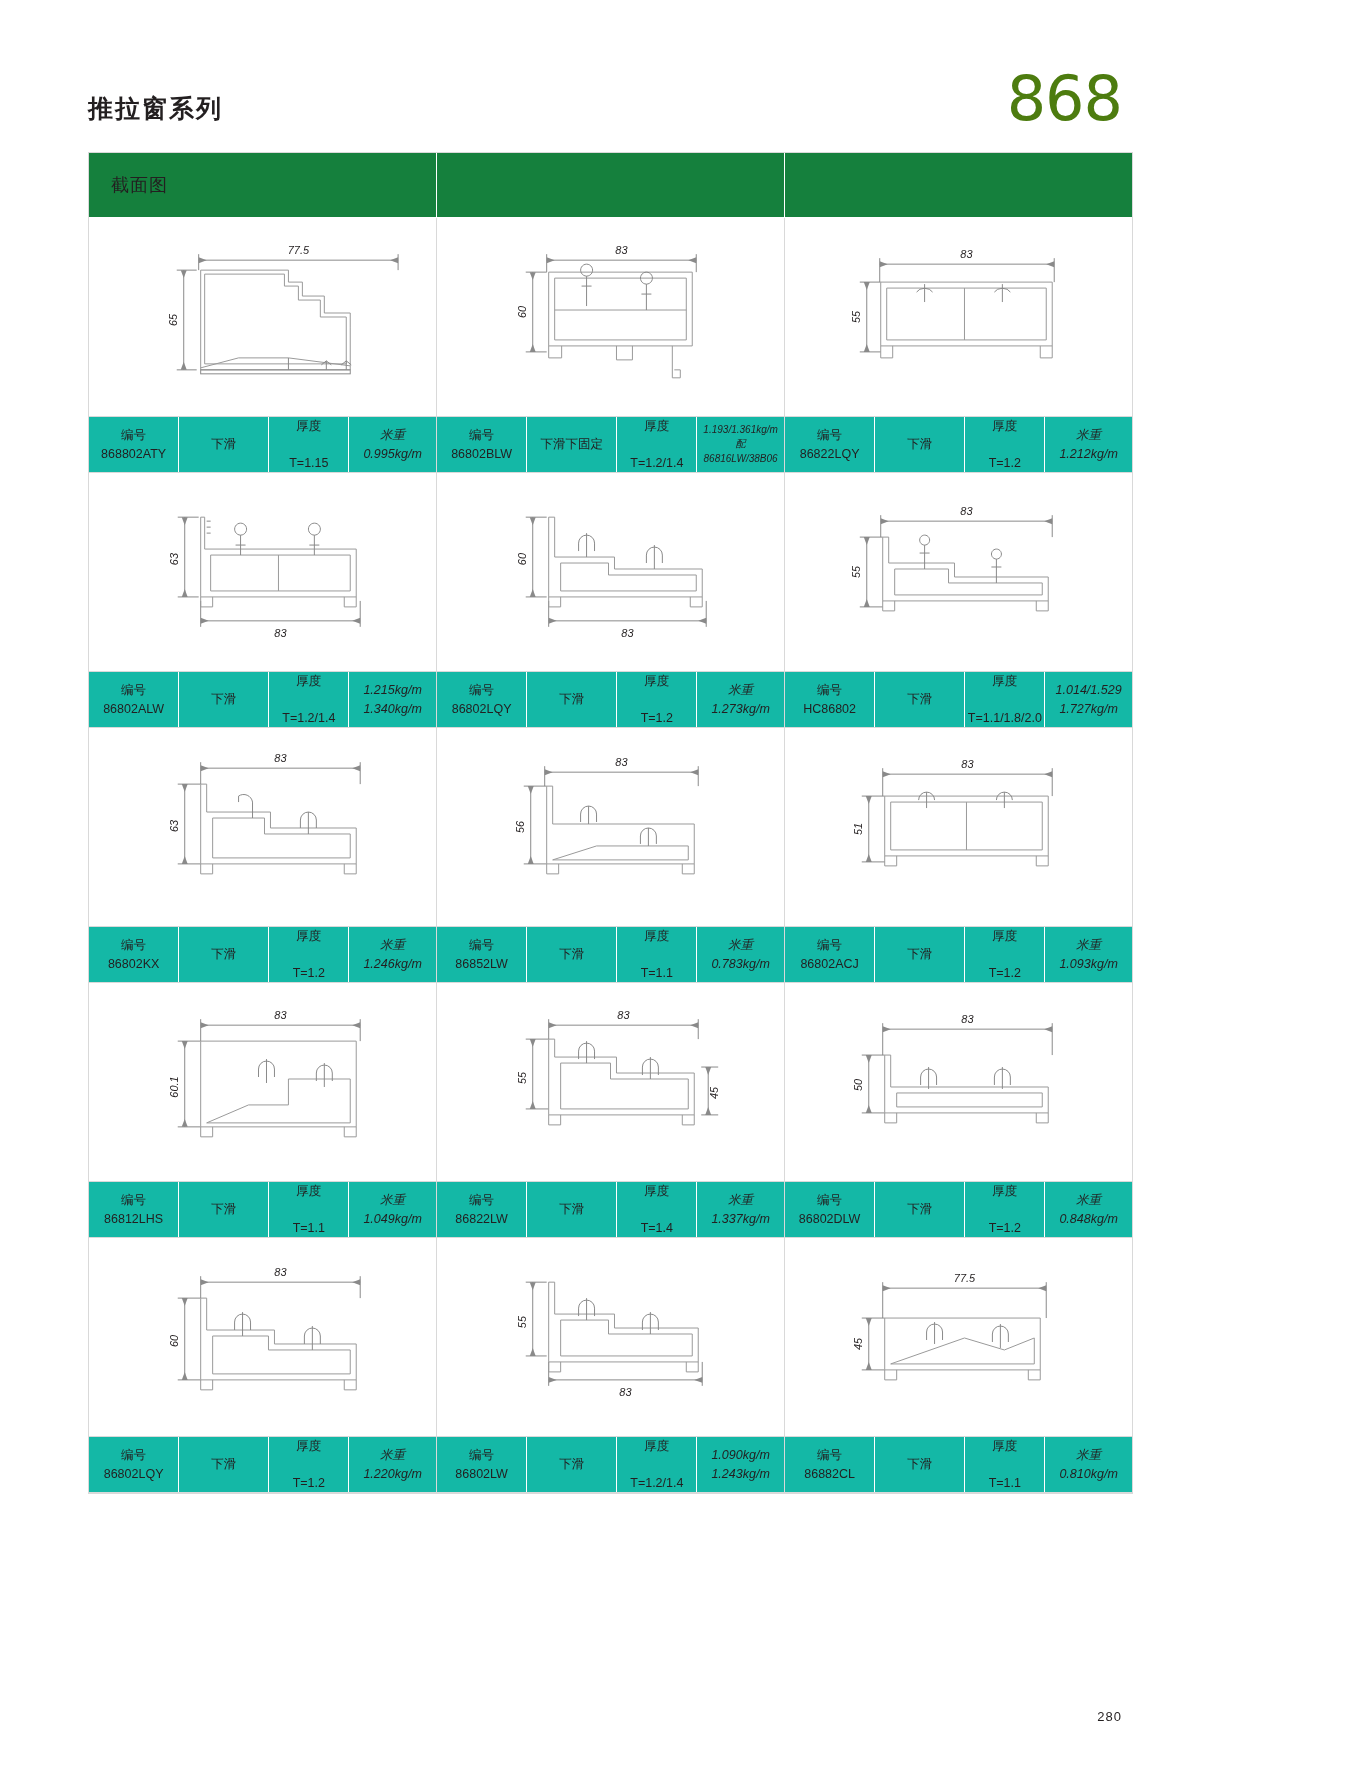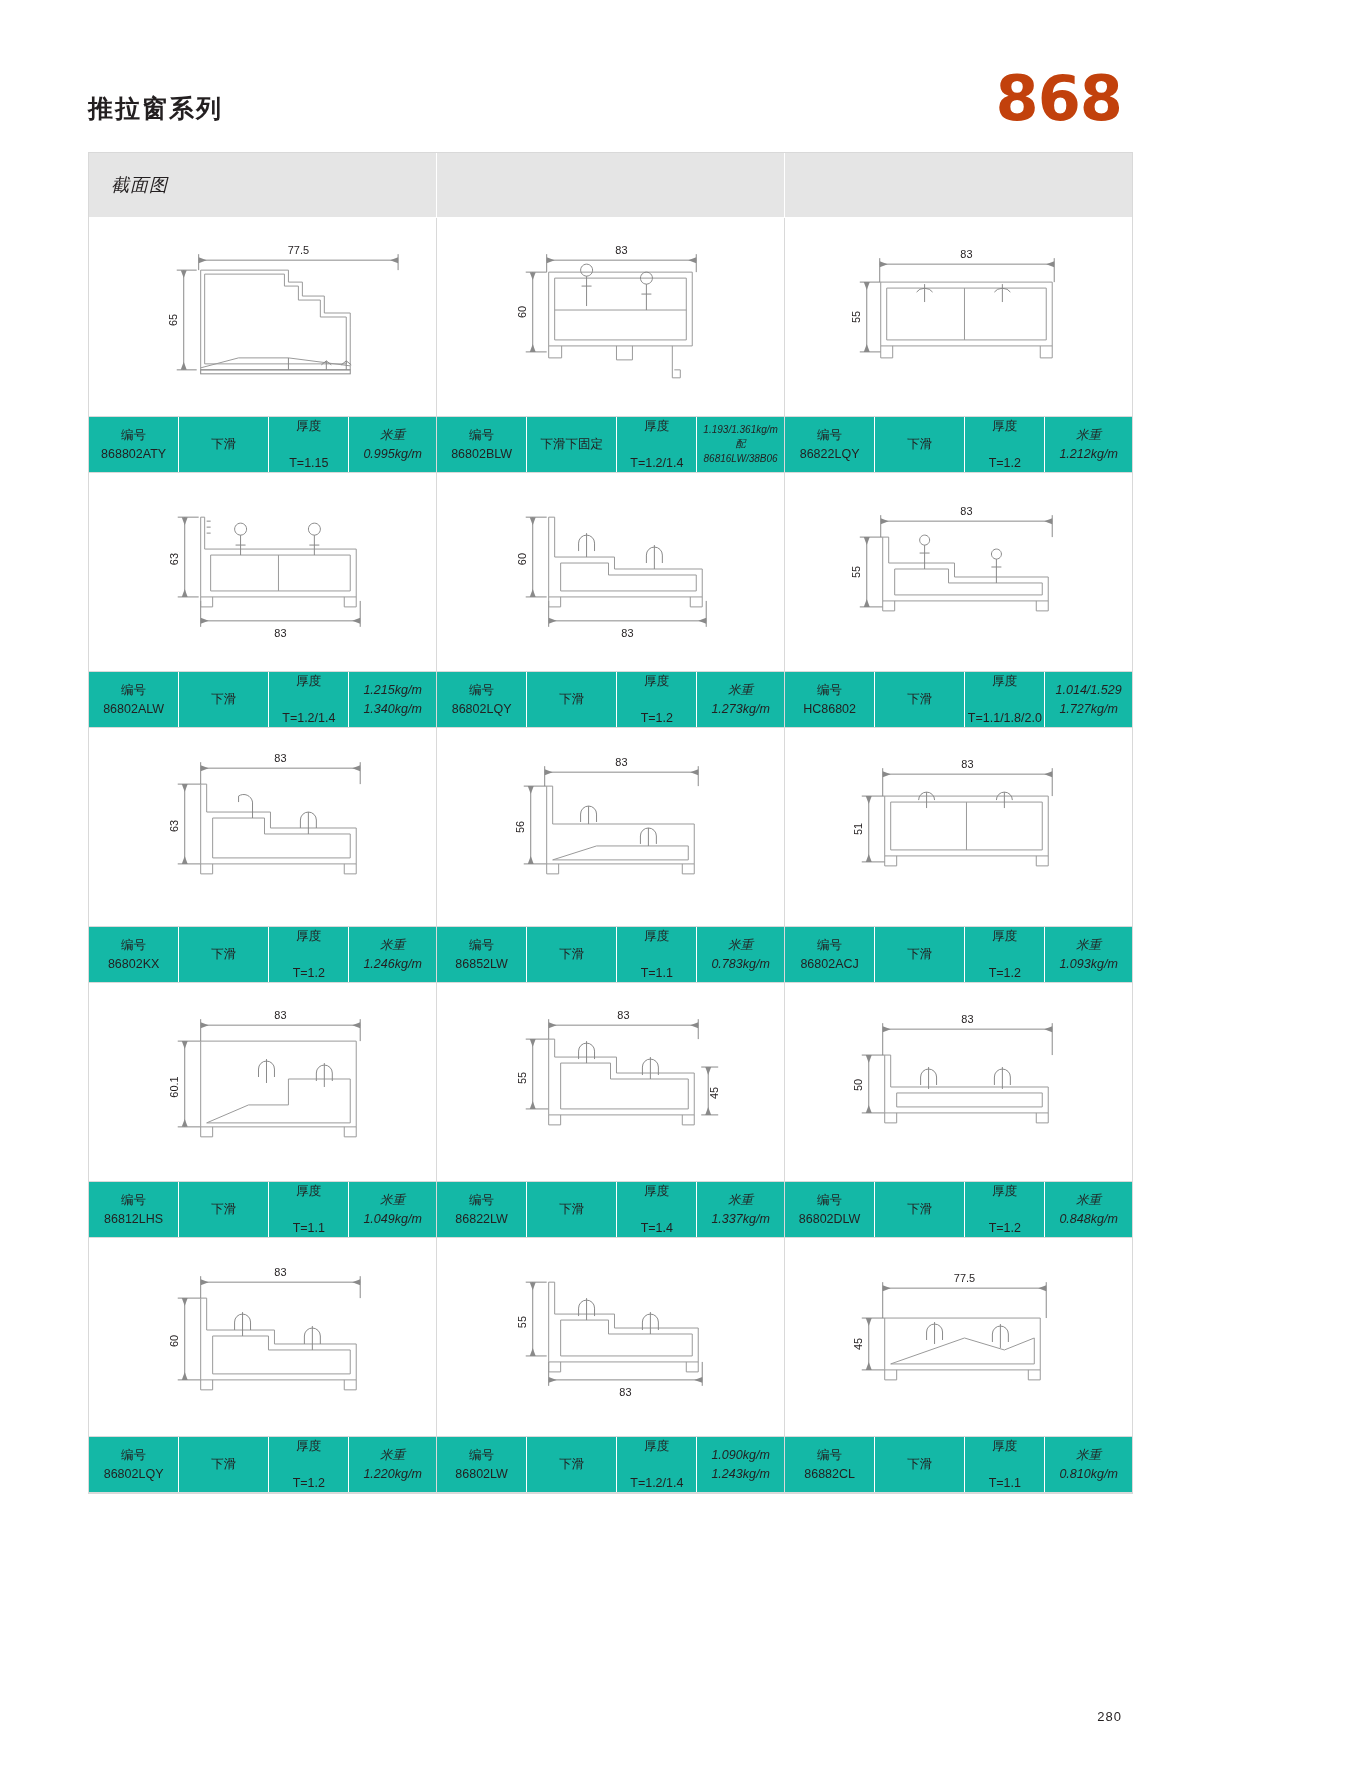--- a/index.html
+++ b/index.html
@@ -36,41 +36,40 @@
     color: #231f20;
     position: absolute;
     left: 0;
     top: 12px;
   }
   .header-number {
     position: absolute;
     right: 0;
     top: -12px;
     font-size: 62px;
-    font-weight: bold;
+    font-weight: normal;
     font-family: "DejaVu Sans", sans-serif;
     letter-spacing: -1px;
-    color: #c2410c;
+    color: #4d7c0f;
     line-height: 1;
   }
   
   .table {
     position: absolute;
     left: 88px;
     top: 152px;
     width: 1045px;
     border: 1px solid #d9d9d9;
     box-sizing: border-box;
   }
   .band {
     display: flex;
     height: 64px;
-    background: #e5e5e5;
+    background: #15803d;
     border-bottom: 1px solid #ffffff;
-    font-style: italic;
   }
   .band-cell {
     flex: 1 1 0;
     display: flex;
     align-items: center;
     border-right: 1px solid #ffffff;
   }
   .band-cell:last-child { border-right: none; }
   .band-label {
     font-size: 18px;
@@ -84,20 +83,21 @@
   .cell {
     flex: 1 1 0;
     border-right: 1px solid #d9d9d9;
     box-sizing: border-box;
   }
   .cell:last-child { border-right: none; }
   .fig {
     height: 198px;
     position: relative;
     overflow: hidden;
+    font-style: italic;
   }
   
   .info {
     display: flex;
     height: 55px;
     background: #14b8a6;
     border-top: 1px solid #d9d9d9;
     border-bottom: 1px solid #d9d9d9;
   }
   .info-col {

